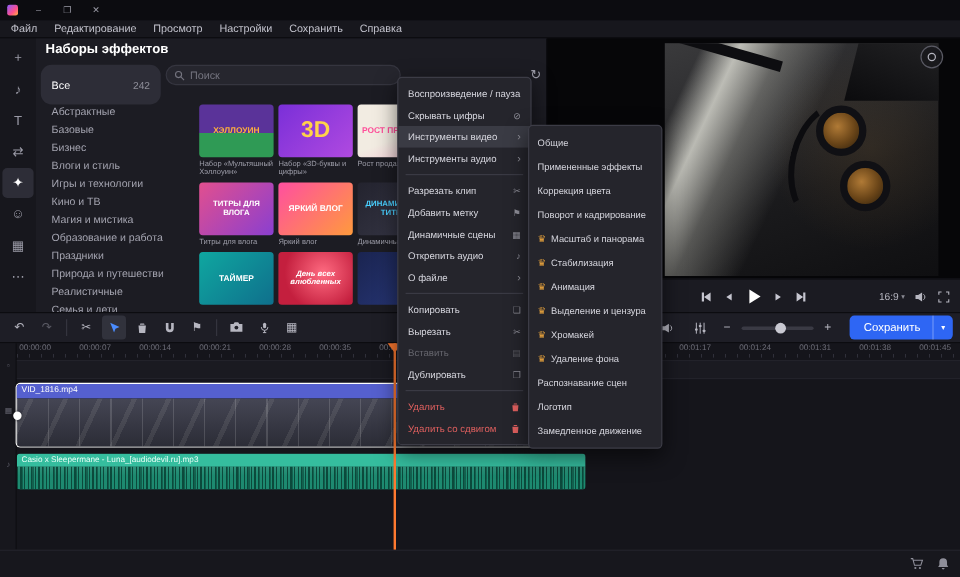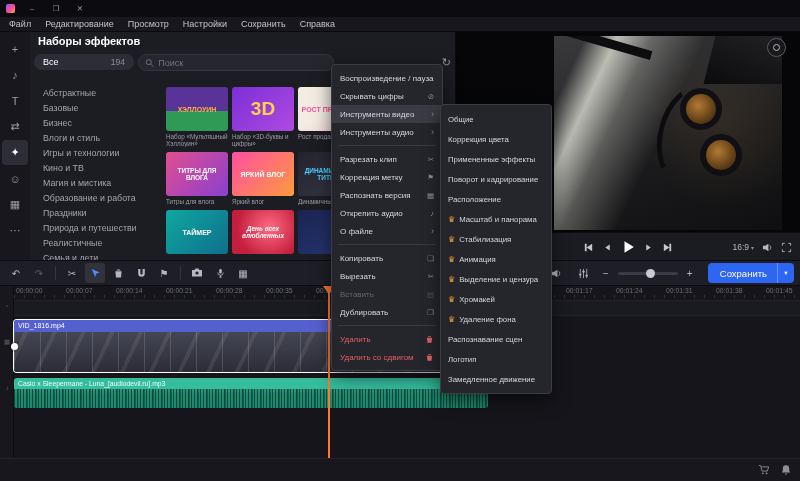--- a/index.html
+++ b/index.html
@@ -25,21 +25,21 @@
   .sb { position:absolute; left:0; top:32px; width:30px; height:228px; background:#17171d;
         display:flex; flex-direction:column; align-items:center; padding-top:4px; gap:1px; }
   .sb-item { width:26px; height:25px; border-radius:4px; display:flex; align-items:center;
              justify-content:center; font-size:11px; color:#9a9aa6; }
   .sb-item.sel { background:#2d2d37; color:#fff; }
 
   
   .pn { position:absolute; left:30px; top:32px; width:426px; height:228px; background:#1c1c23;
         overflow:hidden; border-right:1px solid #0c0c10; }
   .pn-title { position:absolute; left:8px; top:3px; font-size:11px; font-weight:bold; color:#fff; }
-  .pill { position:absolute; left:4px; top:22px; width:100px; height:16px; border-radius:9px;
+  .pill { position:absolute; left:4px; top:22px; width:100px; height:33px; border-radius:9px;
           background:#2d2d37; display:flex; align-items:center; padding:0 9px; font-size:9px; color:#fff; }
   .pill .cnt { margin-left:auto; color:#8d8d98; font-size:8.5px; }
   .srch { position:absolute; left:108px; top:22px; width:196px; height:17px; border-radius:9px;
           background:#26262e; border:1px solid #35353f; display:flex; align-items:center;
           padding:0 6px; gap:4px; }
   .srch input { background:transparent; border:none; outline:none; color:#c7c7d0; font-size:9px;
                 width:100%; font-family:inherit; }
   .srch input::placeholder { color:#74747f; }
   .rfr { position:absolute; right:4px; top:22px; height:17px; display:flex; align-items:center;
          font-size:11px; color:#9a9aa6; }
@@ -201,21 +201,21 @@
     <span class="sb-item">☺</span>
     <span class="sb-item">▦</span>
     <span class="sb-item">⋯</span>
   </div>
 
   <div class="pn">
     <div class="pn-title">Наборы эффектов</div>
     <div class="pill">
       <span>Все</span>
       <span class="c
-nt cnt">194</span>
+nt cnt">242</span>
     </div>
     <div class="srch">
       <svg width="10" height="10" viewBox="0 0 11 11">
           <circle cx="4.5" cy="4.5" r="3" fill="none" stroke="#74747f" stroke-width="1.1"></circle>
           <path d="M6.8 6.8L10 10" stroke="#74747f" stroke-width="1.1"></path>
         </svg>
       <input placeholder="Поиск" style="">
     </div>
     <span class="rfr">↻</span>
 
@@ -469,25 +469,25 @@
     <div class="cmi">
         <span class="lbl">Инструменты аудио</span>
         <span class="arr">›</span>
       </div>
     <div class="cmsep"></div>
     <div class="cmi">
         <span class="lbl">Разрезать клип</span>
         <span class="ric">✂</span>
       </div>
     <div class="cmi">
-        <span class="lbl">Коррекция метку</span>
+        <span class="lbl">Добавить метку</span>
         <span class="ric">⚑</span>
       </div>
     <div class="cmi">
-        <span class="lbl">Распознать версия</span>
+        <span class="lbl">Динамичные сцены</span>
         <span class="ric">▦</span>
       </div>
     <div class="cmi">
         <span class="lbl">Открепить аудио</span>
         <span class="ric">♪</span>
       </div>
     <div class="cmi">
         <span class="lbl">О файле</span>
         <span class="arr">›</span>
       </div>
@@ -521,30 +521,27 @@
           <path d="M2.2 3h5.6l-.5 5.6H2.7zM3.6 1.4h2.8l.4.9H3.2z" fill="#e0605f"></path>
         </svg>
       </div>
   </div>
 
   <div class="sm">
     <div class="smi">
         <span>Общие</span>
       </div>
     <div class="smi">
+        <span>Примененные эффекты</span>
+      </div>
+    <div class="smi">
         <span>Коррекция цвета</span>
       </div>
     <div class="smi">
-        <span>Примененные эффекты</span>
-      </div>
-    <div class="smi">
         <span>Поворот и кадрирование</span>
-      </div>
-    <div class="smi">
-        <span>Расположение</span>
       </div>
     <div class="smi">
         <span class="crown">♛</span>
         <span>Масштаб и панорама</span>
       </div>
     <div class="smi">
         <span class="crown">♛</span>
         <span>Стабилизация</span>
       </div>
     <div class="smi">

